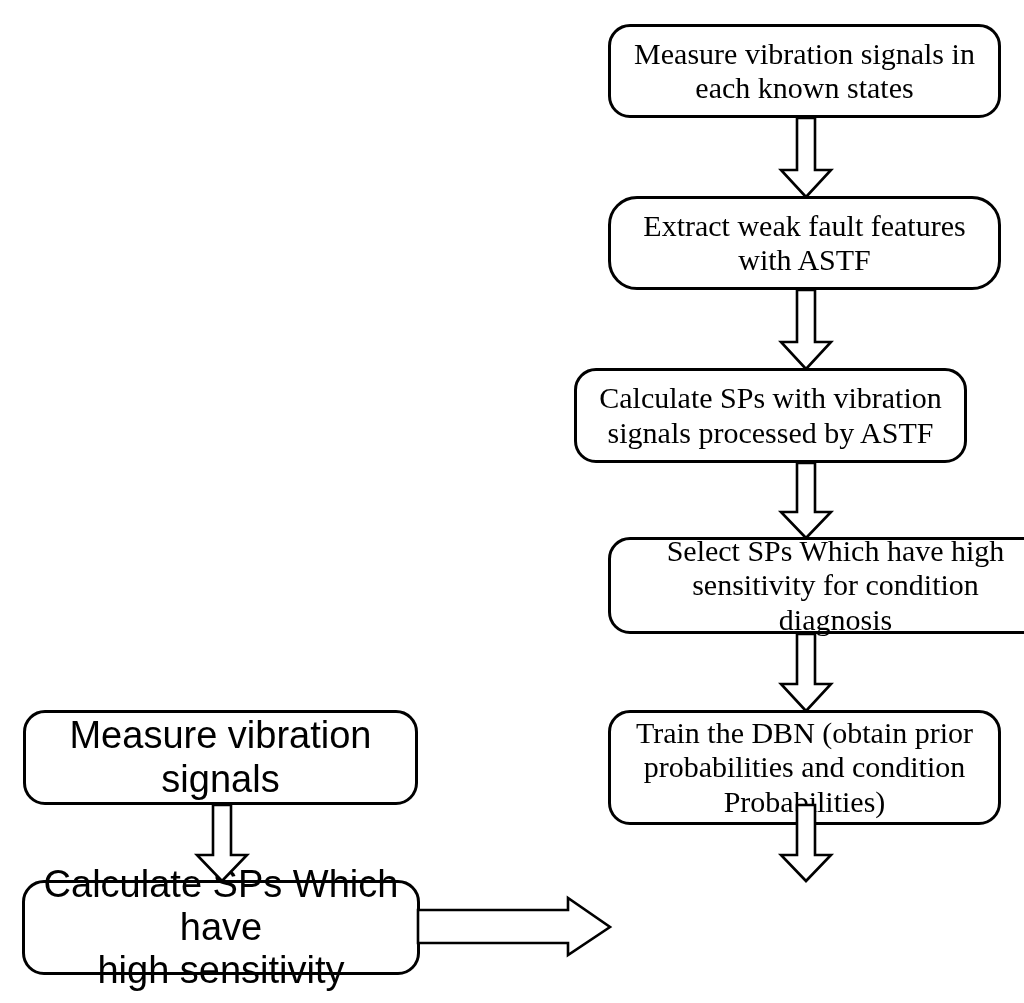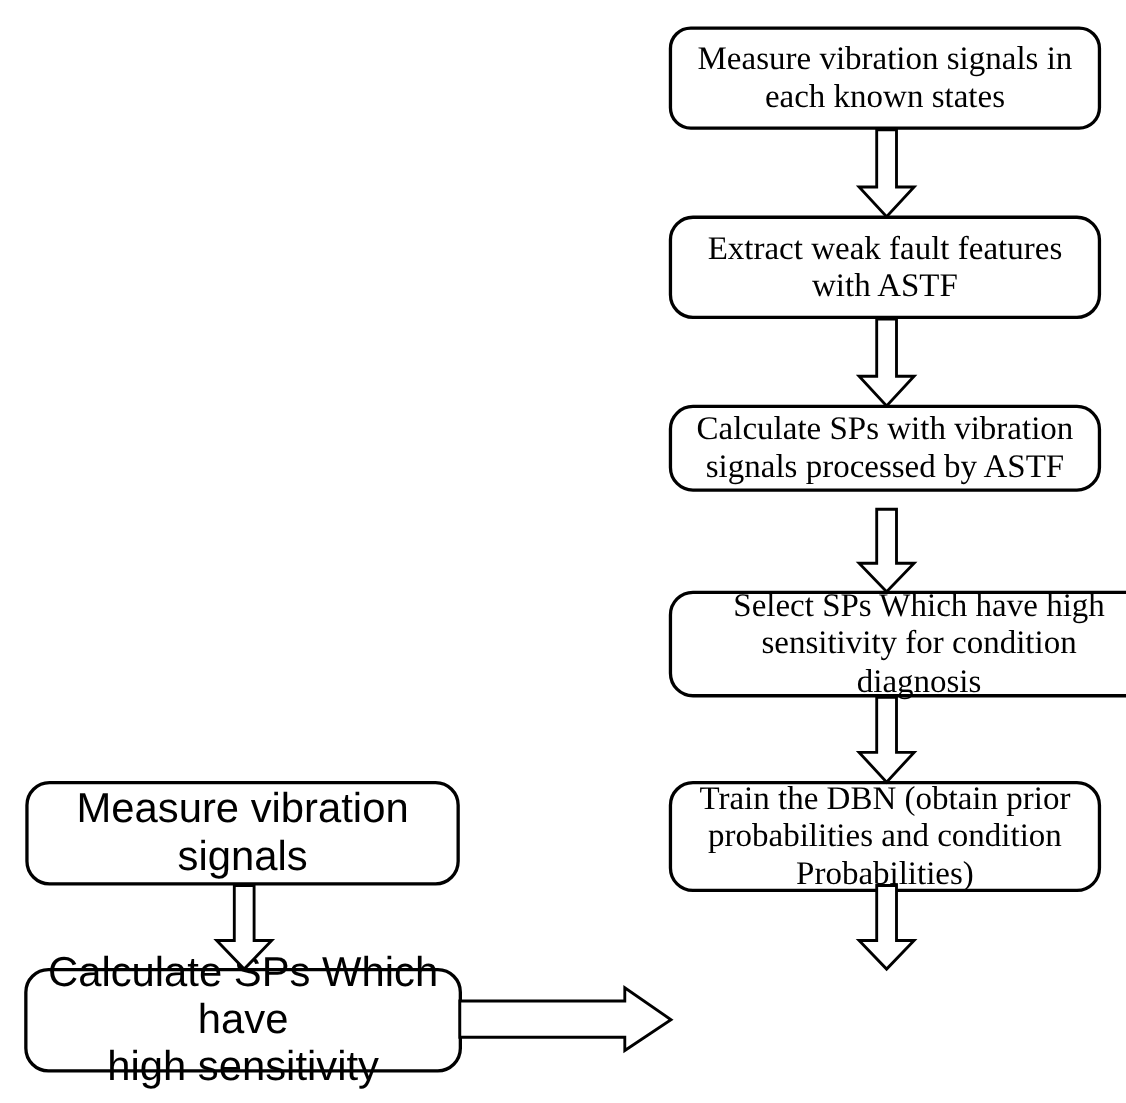--- a/index.html
+++ b/index.html
@@ -51,42 +51,42 @@
   .arrow svg {
     display: block;
     overflow: visible;
   }
 </style>
 </head>
 <body>
 
 <div id="canvas">
 
-  <div class="node serif" style="left:608px; top:24px; width:393px; height:94px;border-radius:20px;">
+  <div class="node serif" style="left:608px; top:24px; width:393px; height:94px;">
     <span class="node-text">Measure vibration signals in
 each known states</span>
   </div>
 
-  <div class="node serif" style="left:608px; top:196px; width:393px; height:94px;">
+  <div class="node serif" style="left:608px; top:196px; width:393px; height:94px;border-radius:29px;">
     <span class="node-text">Extract weak fault features
 with ASTF</span>
   </div>
 
-  <div class="node serif" style="left:608px; top:368px; width:393px; height:79px;text-align:center;">
+  <div class="node serif" style="left:574px; top:368px; width:393px; height:95px;text-align:center;">
     <span class="node-text">Calculate SPs with vibration
 signals processed by ASTF</span>
   </div>
 
   <div class="node serif" style="left:608px; top:537px; width:455px; height:97px;">
     <span class="node-text">Select SPs  Which have high
 sensitivity for condition
 diagnosis</span>
   </div>
 
-  <div class="node serif" style="left:608px; top:710px; width:393px; height:101px;align-items:center;">
+  <div class="node serif" style="left:608px; top:710px; width:393px; height:115px;align-items:center;">
     <span class="node-text">Train the DBN (obtain  prior
 probabilities and condition
 Probabilities)</span>
   </div>
 
 
   <div class="node sans" style="left:23px; top:710px; width:395px; height:95px;">
     <span class="node-text">Measure vibration signals</span>
   </div>
 

